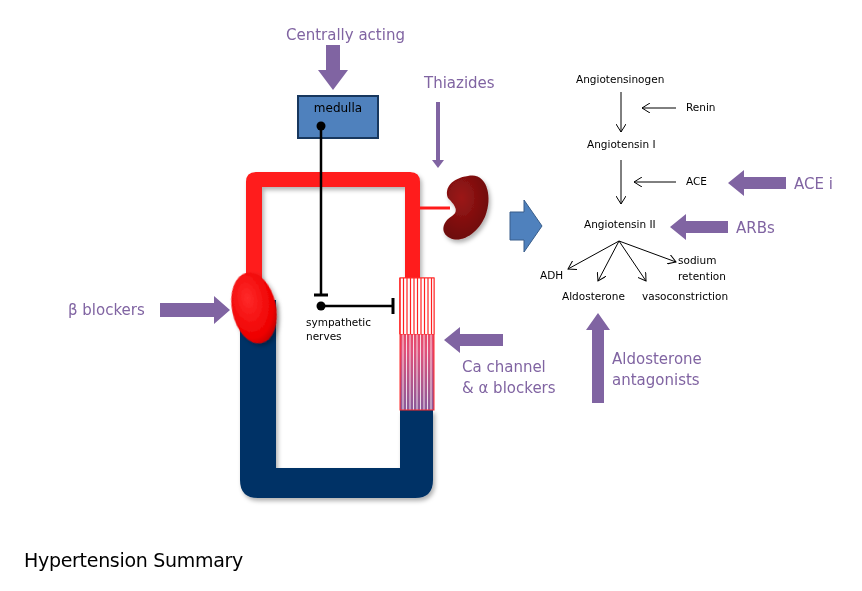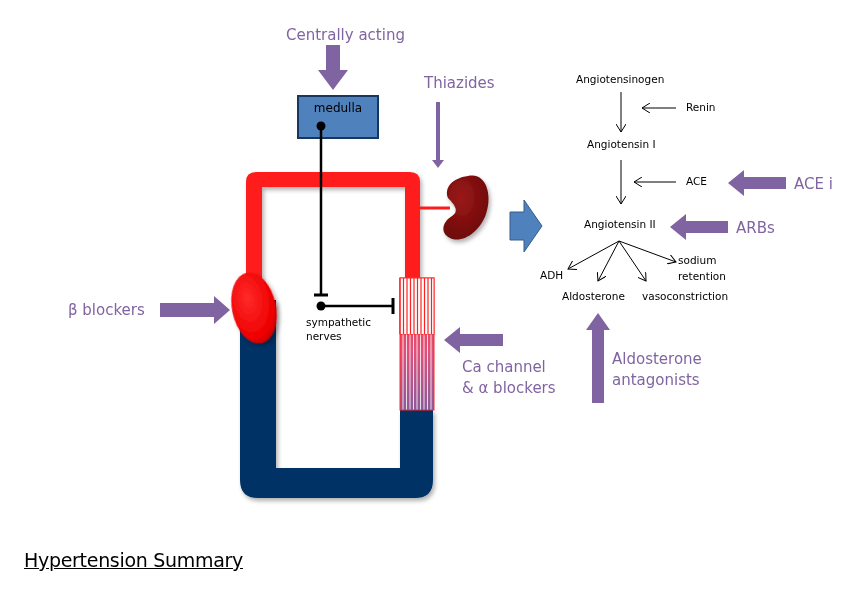--- a/index.html
+++ b/index.html
@@ -1,20 +1,20 @@
 <!DOCTYPE html>
 <html><head>
 <meta charset="utf-8">
 <style>
   html, body { margin:0; padding:0; background:#ffffff; }
   body { width:862px; height:591px; position:relative; overflow:hidden; font-family:"Liberation Sans", sans-serif; }
   #diagram { position:absolute; left:0; top:0; }
   .lbl-purple { font-family:"DejaVu Sans", sans-serif; fill:#8064a2; font-size:15px; }
   .lbl-black { font-family:"DejaVu Sans", sans-serif; fill:#000; font-size:10.5px; }
-  .title { position:absolute; left:24px; top:549px; font-family:"DejaVu Sans", sans-serif; font-size:19px; color:#000; letter-spacing:-0.3px;text-decoration:underline; }
+  .title { position:absolute; left:24px; top:549px; font-family:"DejaVu Sans", sans-serif; font-size:19px; color:#000; letter-spacing:-0.3px; }
 </style>
 </head>
 <body>
 
 <svg id="diagram" width="862" height="591" viewBox="0 0 862 591">
   <defs>
     <linearGradient id="vesselGrad" x1="0" y1="0" x2="0" y2="1">
       <stop offset="0" stop-color="#ff3030"></stop>
       <stop offset="0.55" stop-color="#e0507a"></stop>
       <stop offset="1" stop-color="#8a5a9a"></stop>

